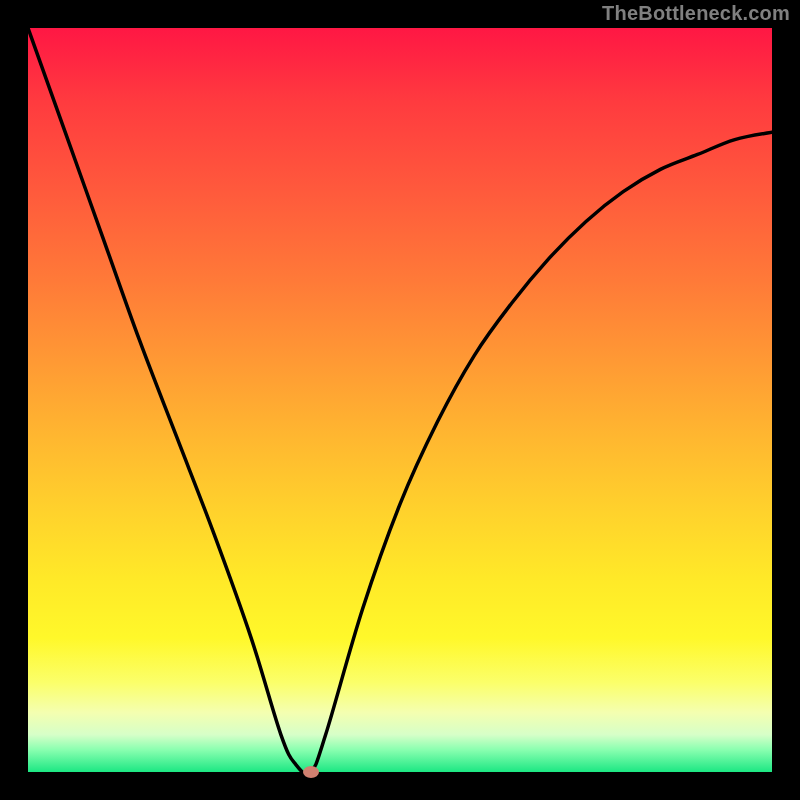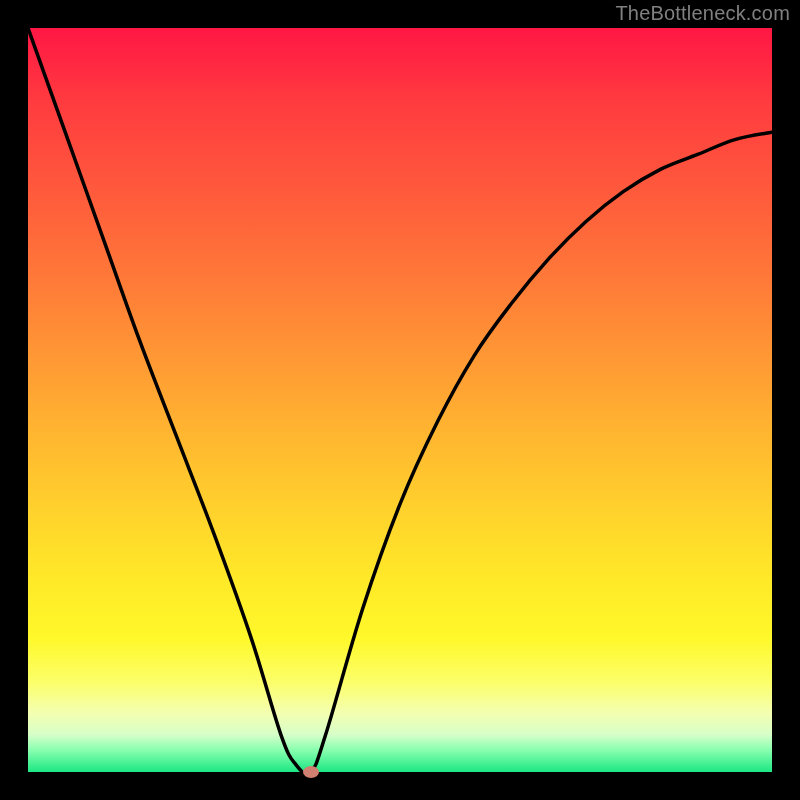--- a/index.html
+++ b/index.html
@@ -56,21 +56,21 @@
     background: #d08070;
     border-radius: 50%;
     transform: translate(-50%, -50%);
   }
   .watermark {
     position: absolute;
     top: 2px;
     right: 10px;
     color: #808080;
     font-size: 20px;
-    font-weight: 400;
+    font-weight: 700;
     letter-spacing: 0.2px;
   }
 </style>
 </head>
 <body>
 
 <div class="frame">
   <div class="plot">
     <svg class="curve" viewBox="0 0 744 744" preserveAspectRatio="none">
       <path id="curve-path" fill="none" stroke="#000" stroke-width="3.5" stroke-linecap="round" stroke-linejoin="round" d="M 0 0 C 6.696000000000001 18.748799999999992, 23.808 66.66239999999996, 37.2 104.15999999999997 C 50.592000000000006 141.65759999999997, 61.00800000000001 170.82240000000004, 74.4 208.32000000000005 C 87.792 245.81760000000006, 98.208 276.32160000000005, 111.6 312.48 C 124.99199999999999 348.6384, 135.40800000000002 374.3808, 148.8 409.2 C 162.192 444.01919999999996, 172.608 469.76159999999993, 186 505.91999999999996 C 199.392 542.0784, 211.1472 573.9216, 223.2 610.08 C 235.25279999999998 646.2384000000001, 244.9248 684.0336, 252.96 706.8 C 260.9952 729.5663999999999, 262.48319999999995 729.8639999999999, 267.84 736.56 C 273.1968 743.256, 277.3632 749.3568, 282.72 744 C 288.07680000000005 738.6432, 288.22560000000004 736.2624, 297.6 706.8 C 306.9744 677.3376, 321.408 621.8351999999999, 334.8 580.3199999999999 C 348.192 538.8048, 358.608 509.64, 372 476.16 C 385.392 442.68000000000006, 395.80800000000005 421.104, 409.20000000000005 394.32 C 422.59200000000004 367.536, 433.008 348.7872, 446.4 327.35999999999996 C 459.792 305.93279999999993, 470.208 292.6896, 483.6 275.28 C 496.992 257.87039999999996, 507.40799999999996 245.37119999999996, 520.8 230.64 C 534.192 215.9088, 544.608 205.49280000000007, 558 193.44000000000005 C 571.392 181.38720000000004, 581.808 173.05439999999996, 595.2 163.67999999999995 C 608.5920000000001 154.30559999999994, 619.008 148.056, 632.4 141.36 C 645.7919999999999 134.66400000000002, 656.2080000000001 131.8368, 669.6 126.48000000000002 C 682.992 121.12320000000003, 693.4079999999999 115.61760000000004, 706.8 111.60000000000002 C 720.192 107.5824, 737.304 105.49919999999997, 744 104.15999999999997"></path>

